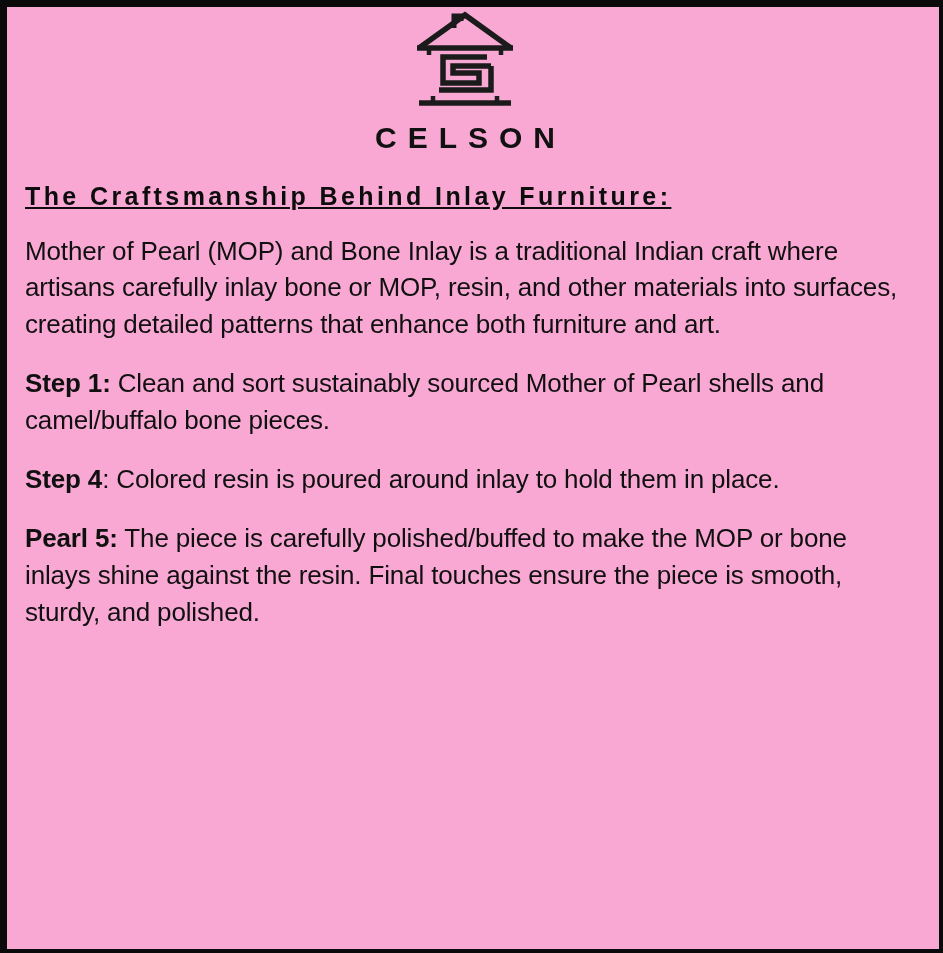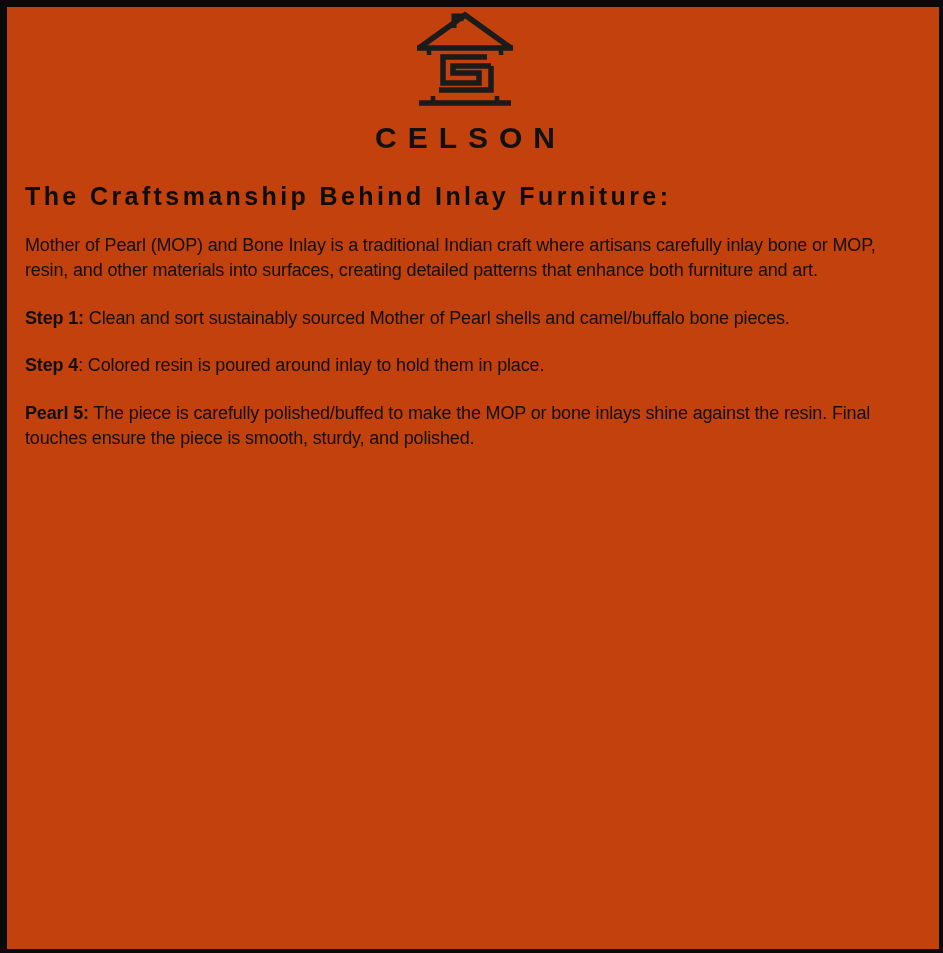--- a/index.html
+++ b/index.html
@@ -8,21 +8,21 @@
     background: #ffffff;
   }
   body {
     font-family: "Liberation Sans", sans-serif;
   }
   #poster {
     position: relative;
     width: 943px;
     height: 953px;
     box-sizing: border-box;
-    background: #c2410c;
+    background: #f9a8d4;
     border-top: 7px solid #0a0a0a;
     border-left: 7px solid #0a0a0a;
     border-right: 4px solid #0a0a0a;
     border-bottom: 4px solid #0a0a0a;
     overflow: hidden;
   }
   .inner {
     box-sizing: border-box;
     width: 100%;
     height: 100%;
@@ -52,30 +52,31 @@
   
   .headline {
     margin: 30px 0 0 8px;
     font-family: "Liberation Sans", sans-serif;
     font-size: 25px;
     font-weight: 700;
     letter-spacing: 3.4px;
     color: #0d0d0d;
     line-height: 1.1;
     white-space: nowrap;
+    text-decoration: underline;
   }
   
   .body-copy {
     margin: 0 0 0 8px;
     padding-top: 22px;
     color: #101010;
   }
   .para {
     font-family: "Liberation Sans", sans-serif;
-    font-size: 18px;
+    font-size: 26px;
     line-height: 1.42;
     letter-spacing: -0.15px;
     margin: 0 0 22px 0;
     color: #101010;
   }
   .para:last-child { margin-bottom: 0; }
   .para .lead {
     font-weight: 700;
   }
   .para .lead-sep-regular {

